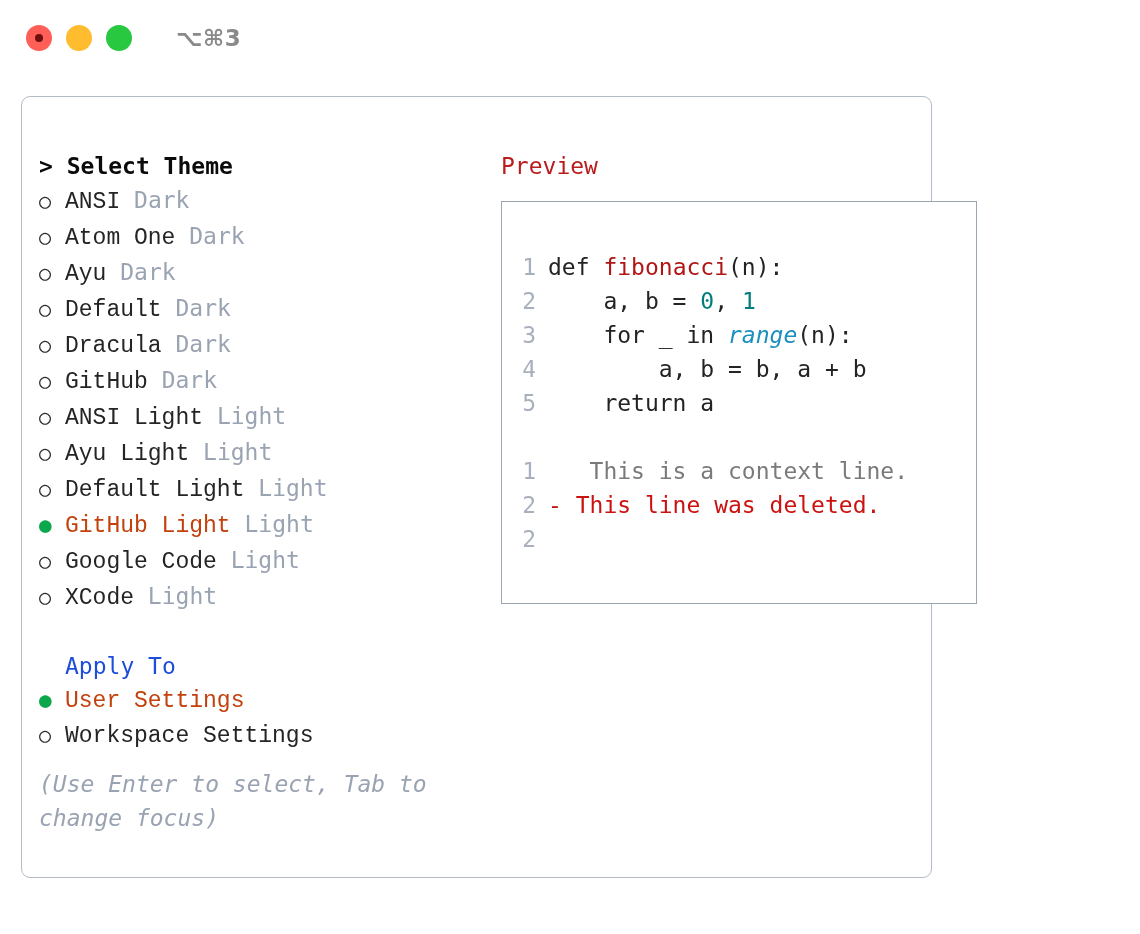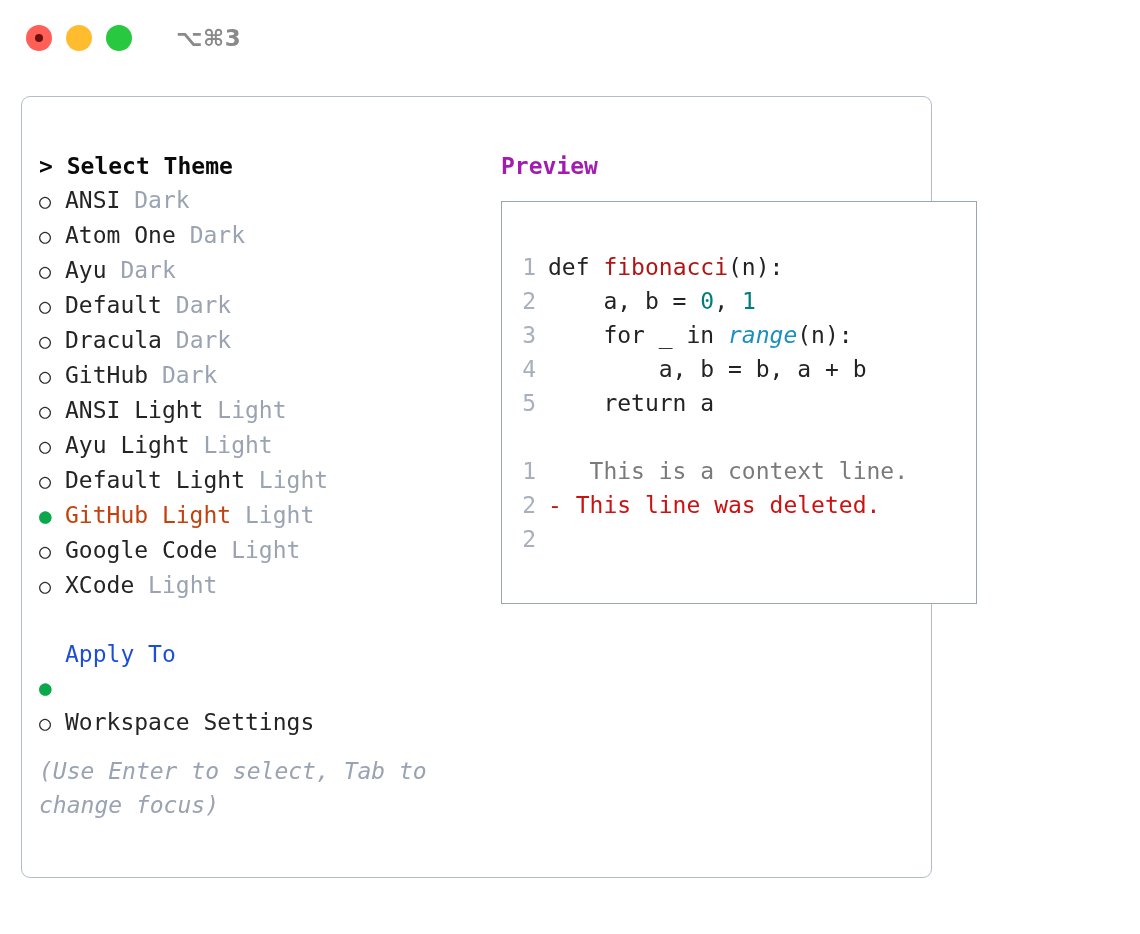--- a/index.html
+++ b/index.html
@@ -115,21 +115,21 @@
   .opt-bullet {
     width: 26px;
     flex: 0 0 26px;
     font-size: 20px;
     color: #2b2b2b;
   }
   .opt-bullet.sel {
     color: #0aa84a;
     font-size: 21px;
   }
-  .opt-label { color: #242424; }
+  .opt-label { color: #242424; font-family: Liberation Mono, monospace; }
   .opt-row.selected .opt-label { color: #c2410c; }
   .opt-suffix { color: #9aa3b2; }
 
   .apply-header {
     font-size: 23px;
     color: #1d4ed8;
     line-height: 34px;
     padding-left: 26px;
     white-space: pre;
   }
@@ -147,22 +147,22 @@
 
   
   .right-col {
     position: absolute;
     left: 479px;
     top: 52px;
     width: 500px;
   }
   .preview-title {
     font-size: 23px;
-    font-weight: bold;
-    color: #a21caf;
+    font-weight: normal;
+    color: #b91c1c;
     line-height: 34px;
   }
   .code-box {
     margin-top: 18px;
     width: 476px;
     height: 403px;
     border: 1.6px solid #9aa5b1;
     box-sizing: border-box;
     background: #ffffff;
     padding: 48px 0 0 0;
@@ -228,21 +228,21 @@
             <div class="opt-row selected"><span class="opt-bullet sel">●</span><span class="opt-label">GitHub Light</span><span class="opt-suffix"> Light</span></div>
             <div class="opt-row"><span class="opt-bullet">○</span><span class="opt-label">Google Code</span><span class="opt-suffix"> Light</span></div>
             <div class="opt-row"><span class="opt-bullet">○</span><span class="opt-label">XCode</span><span class="opt-suffix"> Light</span></div>
           </div>
 
         <div class="spacer-line"></div>
 
         <div class="apply-header">Apply To</div>
 
         <div class="opt-list" id="apply-list">
-            <div class="opt-row selected"><span class="opt-bullet sel">●</span></div>
+            <div class="opt-row selected"><span class="opt-bullet sel">●</span><span class="opt-label">User Settings</span></div>
             <div class="opt-row"><span class="opt-bullet">○</span><span class="opt-label">Workspace Settings</span></div>
           </div>
 
         <div class="hint">(Use Enter to select, Tab to change focus)</div>
       </div>
 
       <div class="right-col">
         <div class="preview-title">Preview</div>
 
         <div class="code-box">

